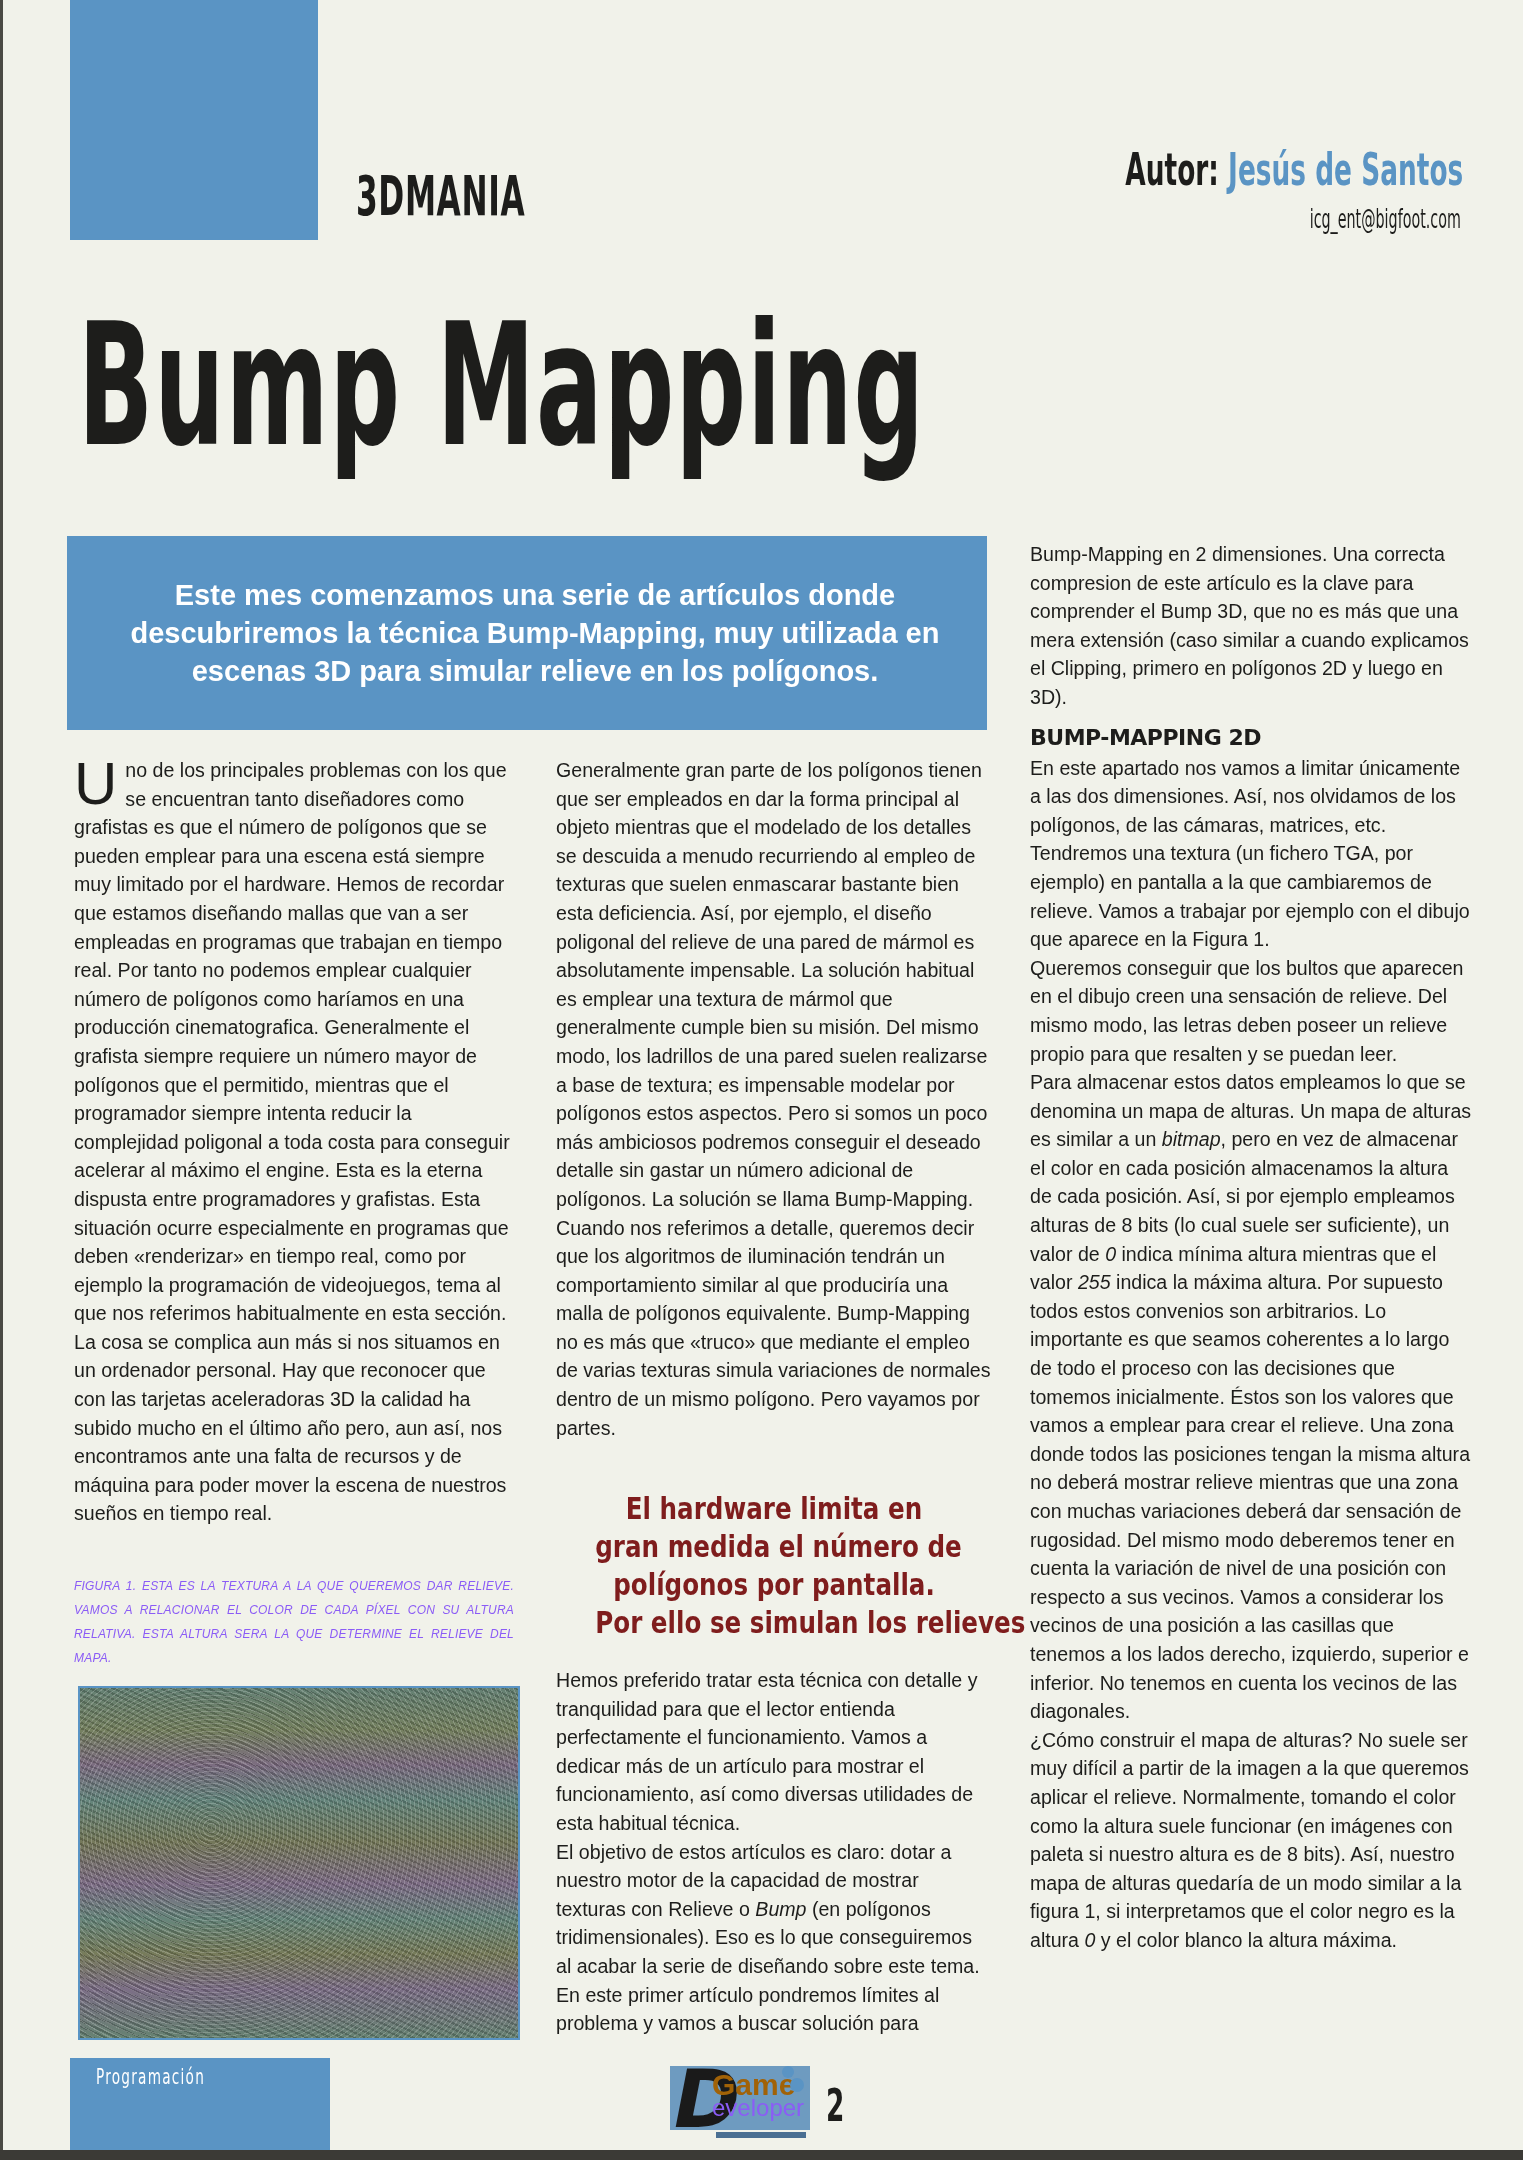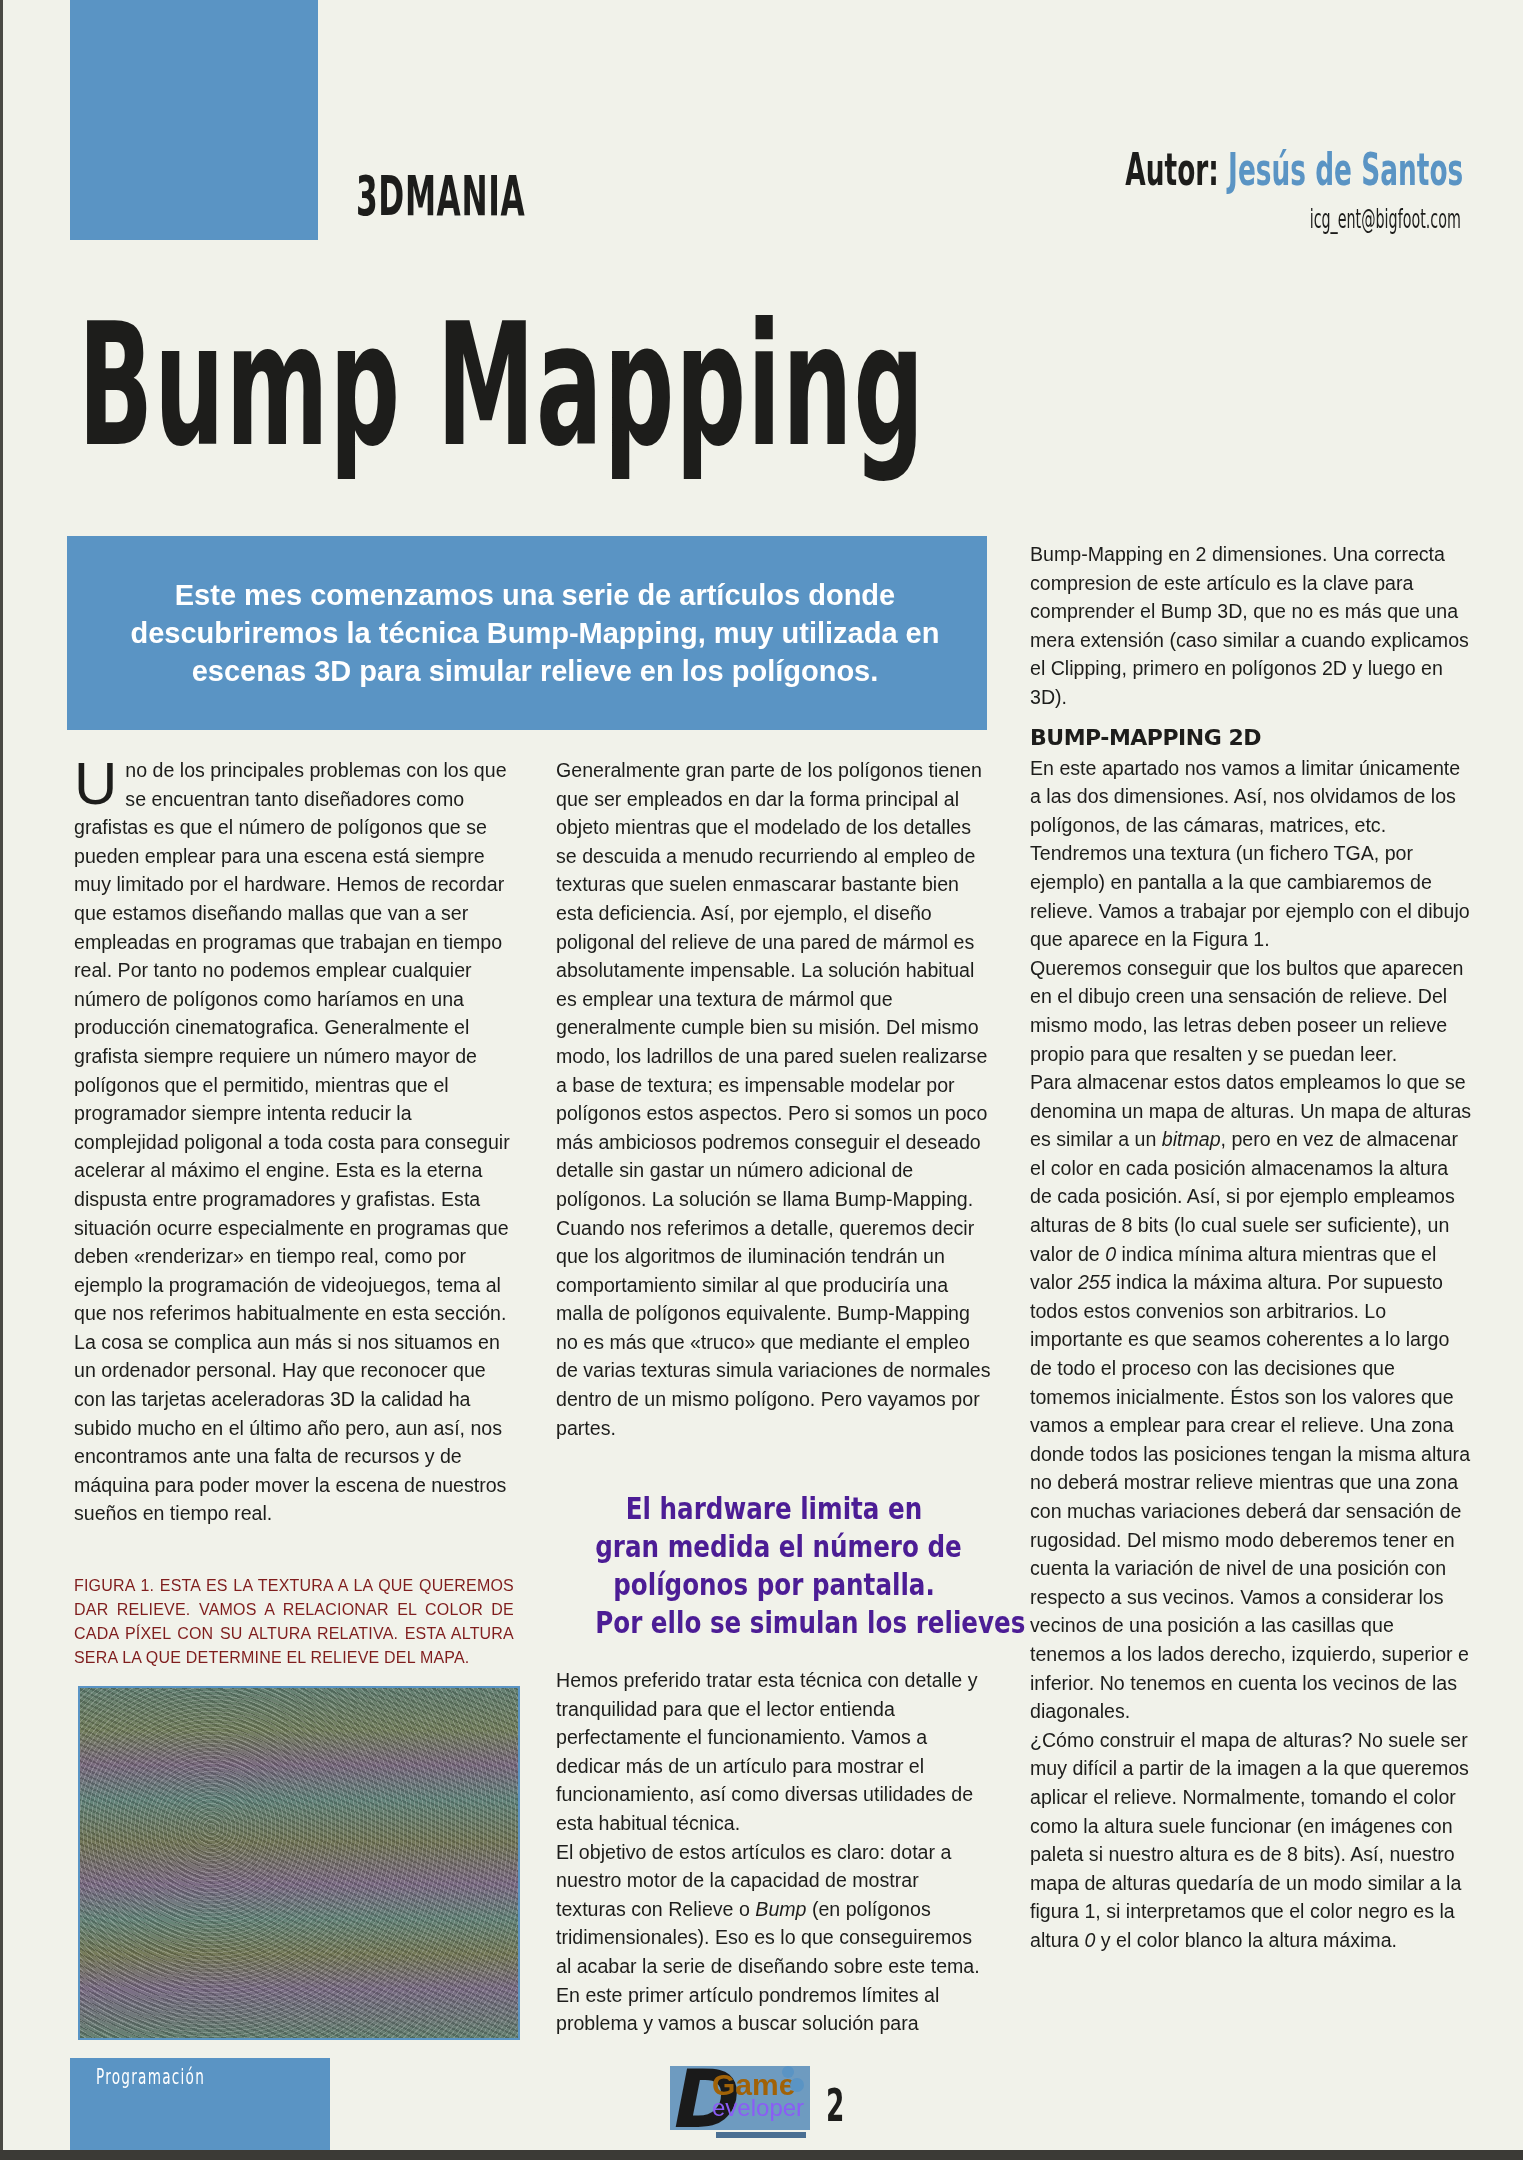--- a/index.html
+++ b/index.html
@@ -48,35 +48,35 @@
   .col p { margin: 0; }
   .col1 { left: 74px; top: 756px; width: 444px; }
   .col2 { left: 556px; top: 756px; width: 436px; }
   .col3 { left: 1030px; top: 512px; width: 444px; margin-top: 28px; }
   .dropcap {
     float: left; font-size: 60px; line-height: 52px; margin: 2px 8px 0 0;
     font-family: "Liberation Sans", sans-serif; color: #1d1d1b;
   }
   .caption {
     position: absolute; left: 74px; top: 1574px; width: 440px;
-    font-size: 16px; line-height: 24px; text-transform: uppercase; letter-spacing: 0.2px;
-    text-align: justify; color: #7f1d1d;
+    font-size: 12px; line-height: 24px; text-transform: uppercase; letter-spacing: 0.2px;
+    text-align: justify; color: #8b5cf6; font-style: italic;
   }
   .figure {
     position: absolute; left: 78px; top: 1686px; width: 438px; height: 350px;
     border: 2px solid #5a94c4;
     background:
       repeating-radial-gradient(circle at 30% 40%, rgba(255,255,255,0.18) 0 1px, rgba(0,0,0,0) 1px 4px),
       repeating-linear-gradient(25deg, rgba(0,0,0,0.15) 0 2px, rgba(255,255,255,0.05) 2px 5px),
       linear-gradient(180deg, #5d7a6d 0%, #6e7a58 12%, #75657a 22%, #5d7f76 32%, #6e7252 44%, #776680 56%, #5f7f74 66%, #707552 76%, #756780 86%, #5e7b6a 100%);
   }
   .pull-quote {
     position: absolute; left: 556px; top: 1490px; width: 436px; text-align: center;
     font-family: "DejaVu Sans", sans-serif; font-weight: bold; font-size: 30px; line-height: 38px;
-    color: #4c1d95;
+    color: #7f1d1d;
   }
   .pull-quote span { display: block; transform: scaleX(0.82); white-space: nowrap; }
   .col2b { left: 556px; top: 1666px; width: 436px; }
   .subhead {
     font-family: "DejaVu Sans", sans-serif; font-weight: bold; font-size: 22px;
     letter-spacing: -0.5px; margin: 12px 0 2px 0 !important; line-height: 28px;
   }
   .footer-block { position: absolute; left: 70px; top: 2058px; width: 260px; height: 92px; background: #5a94c4; }
   .footer-label {
     position: absolute; left: 96px; top: 2064px; color: #ffffff;

